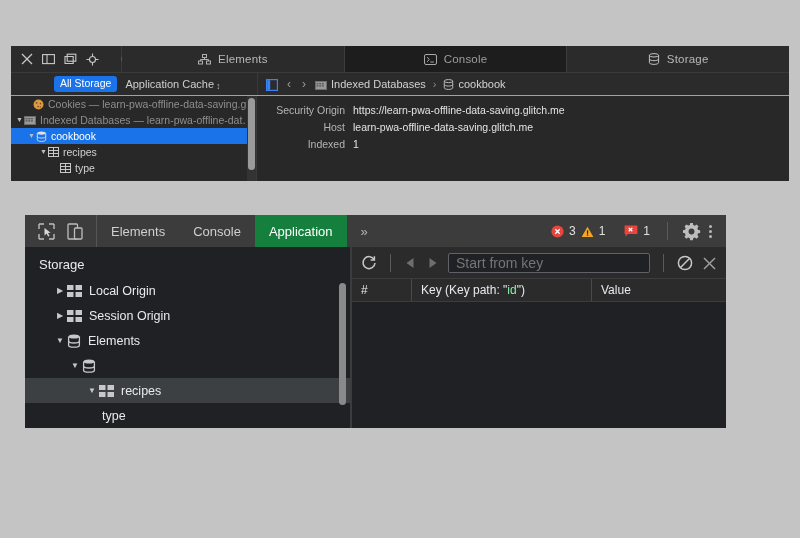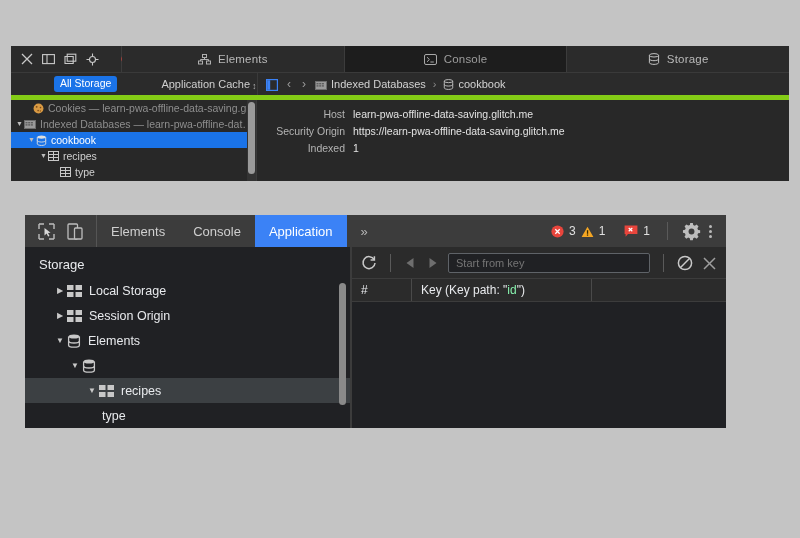--- a/index.html
+++ b/index.html
@@ -75,21 +75,21 @@
     background: #1d1d1d;
     color: #9d9d9d;
   }
   .top-tab:last-child { border-right: none; }
 
   
   #top-subbar {
     height: 22px;
     display: flex;
     background: #2b2b2b;
-    border-bottom: 5px solid #84cc16;
+    border-bottom: 1px solid #84cc16;
     align-items: center;
   }
   #top-subbar-left {
     width: 246px;
     display: flex;
     align-items: center;
     gap: 8px;
     padding-left: 43px;
     box-sizing: border-box;
     height: 100%;
@@ -98,21 +98,20 @@
     background: #1a73e8;
     color: #fff;
     font-size: 10.5px;
     padding: 1px 6px 2px 6px;
     border-radius: 3px;
     line-height: 13px;
   }
   .subbar-text {
     font-size: 11px;
     color: #cfcfcf;
-    margin-left: 36px;
   }
   .updown {
     display: inline-block;
     font-size: 9px;
     color: #b0b0b0;
     line-height: 9px;
     margin-left: 2px;
     transform: translateY(1px);
   }
   #top-subbar-right {
@@ -233,21 +232,21 @@
   }
   .b-tab {
     display: flex;
     align-items: center;
     padding: 0 14px;
     font-size: 13px;
     color: #cfcfcf;
     cursor: default;
   }
   .b-tab.active {
-    background: #3b82f6;
+    background: #15803d;
     color: #ffffff;
   }
   #b-chevrons {
     display: flex;
     align-items: center;
     padding: 0 10px 0 14px;
     color: #b4b4b4;
     font-size: 13px;
   }
   #b-spacer { flex: 1; }
@@ -346,21 +345,21 @@
     background: #2b2b2b;
     border-bottom: 1px solid #3c3c3c;
   }
   #keyinput {
     flex: 1;
     height: 20px;
     background: #202124;
     border: 1px solid #5f6368;
     border-radius: 2px;
     color: #9aa0a6;
-    font-size: 11px;
+    font-size: 14px;
     font-family: "Liberation Sans", sans-serif;
     padding: 0 7px;
     box-sizing: border-box;
     outline: none;
   }
   #grid-head {
     height: 22px;
     display: flex;
     align-items: center;
     background: #2b2b2b;
@@ -570,26 +569,26 @@
         <span>type</span>
       </div>
 
       <div id="top-scroll">
         <div class="thumb"></div>
       </div>
     </div>
 
     <div id="top-detail">
       <div class="drow">
+        <span class="dlabel">Security Origin</span>
+        <span class="dval">https://learn-pwa-offline-data-saving.glitch.me</span>
+      </div>
+      <div class="drow">
         <span class="dlabel">Host</span>
         <span class="dval">learn-pwa-offline-data-saving.glitch.me</span>
-      </div>
-      <div class="drow">
-        <span class="dlabel">Security Origin</span>
-        <span class="dval">https://learn-pwa-offline-data-saving.glitch.me</span>
       </div>
       <div class="drow">
         <span class="dlabel">Indexed</span>
         <span class="dval">1</span>
       </div>
     </div>
   </div>
 </div>
 
 <div class="panel" id="bottom-panel">
@@ -679,21 +678,21 @@
       <div class="brow" style="padding-left:28px">
         <span class="bw">▶</span>
         <span class="bicon">
           <svg class="ico" width="15" height="12" viewBox="0 0 15 12">
               <rect x="0" y="0" width="6.5" height="5" fill="#c8c8c8"></rect>
               <rect x="8.5" y="0" width="6.5" height="5" fill="#c8c8c8"></rect>
               <rect x="0" y="7" width="6.5" height="5" fill="#c8c8c8"></rect>
               <rect x="8.5" y="7" width="6.5" height="5" fill="#c8c8c8"></rect>
             </svg>
         </span>
-        <span>Local Storage</span>
+        <span>Local Origin</span>
       </div>
 
       <div class="brow" style="padding-left:28px">
         <span class="bw">▶</span>
         <span class="bicon">
           <svg class="ico" width="15" height="12" viewBox="0 0 15 12">
               <rect x="0" y="0" width="6.5" height="5" fill="#c8c8c8"></rect>
               <rect x="8.5" y="0" width="6.5" height="5" fill="#c8c8c8"></rect>
               <rect x="0" y="7" width="6.5" height="5" fill="#c8c8c8"></rect>
               <rect x="8.5" y="7" width="6.5" height="5" fill="#c8c8c8"></rect>
@@ -783,18 +782,19 @@
         </span>
       </div>
 
       <div id="grid-head">
         <div class="gh c1">#</div>
         <div class="gh c2">
           <span class="q">Key (Key path: "</span>
             <span class="kp">id</span>
             <span class="q">")</span>
         </div>
+        <div class="gh c3">Value</div>
       </div>
 
       <div id="grid-body"></div>
     </div>
   </div>
 </div>
 
 </body></html>

